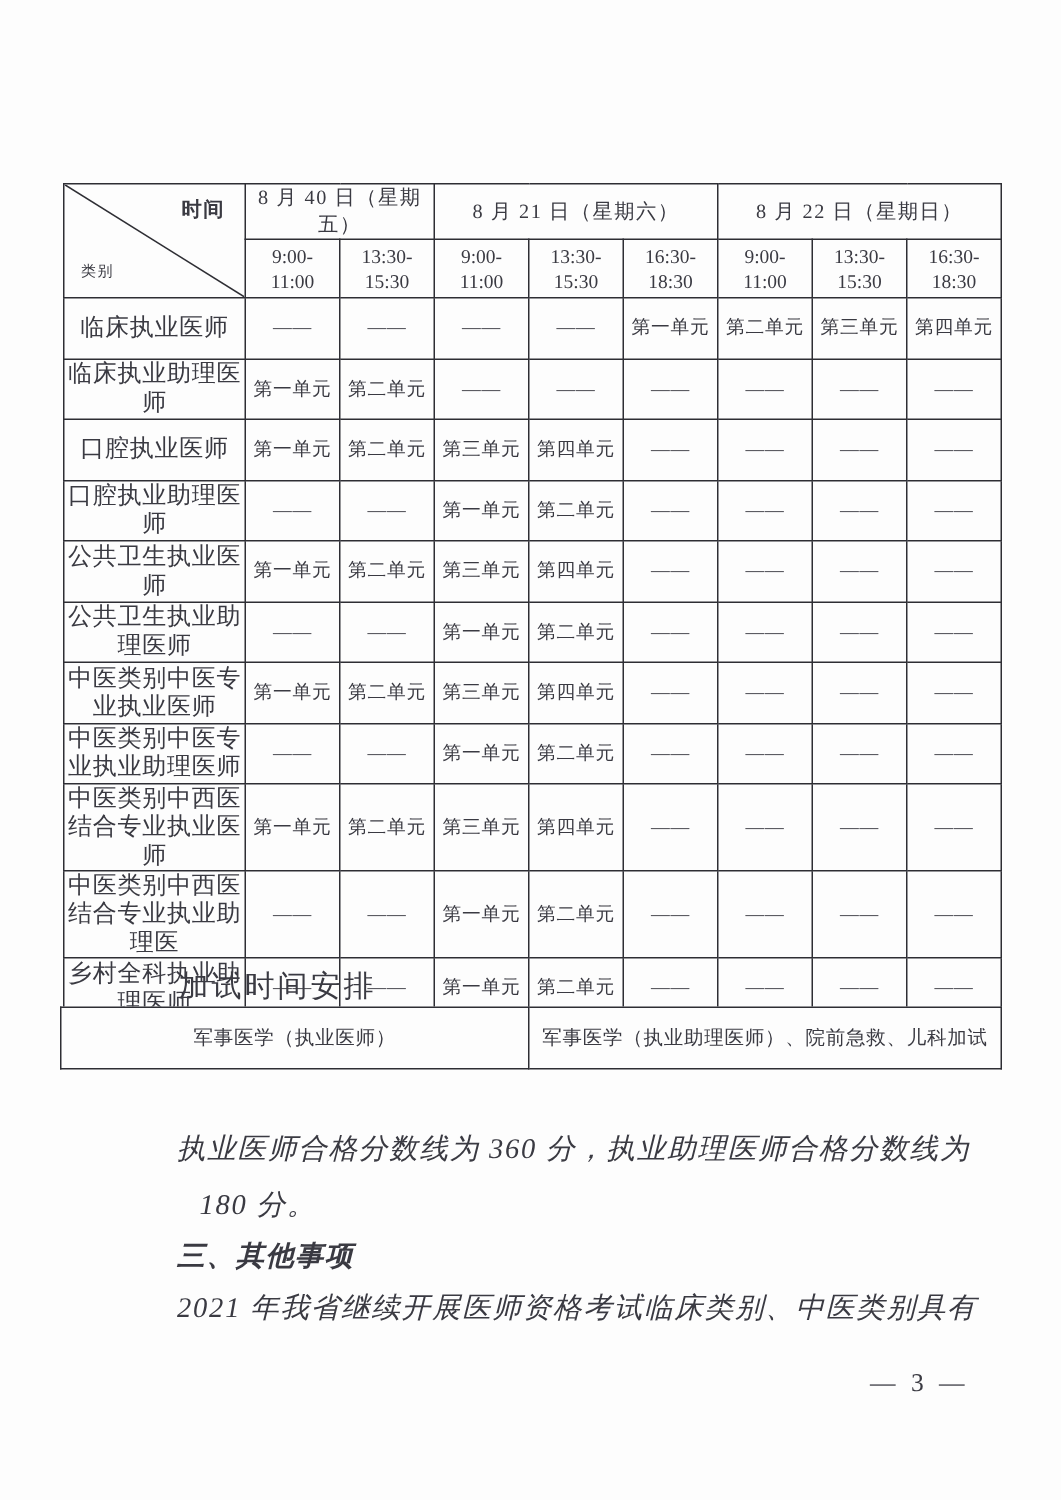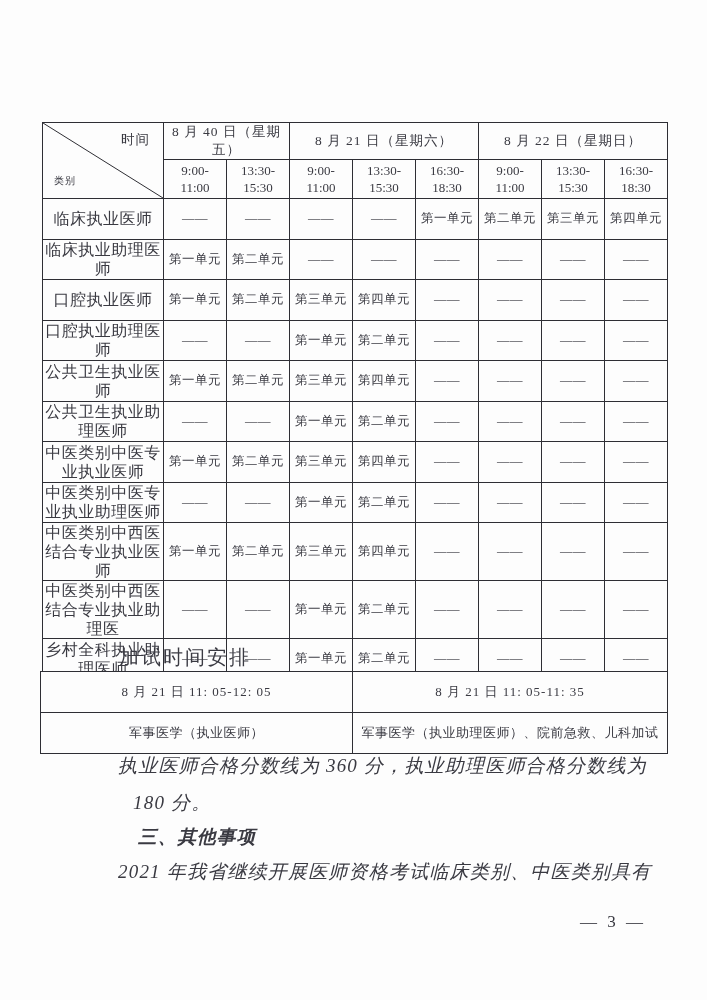--- a/index.html
+++ b/index.html
@@ -14,36 +14,36 @@
     border:1px solid #2e2e34;text-align:center;vertical-align:middle;
     padding:0 2px;font-weight:normal;overflow:hidden;
   }
   .schedule .date{height:30px;font-size:13.5px;letter-spacing:1px;}
   .schedule .time{height:38px;font-size:13px;line-height:17px;white-space:pre-line;}
   .schedule tbody tr{height:40.5px;}
   .schedule tbody th{font-size:16px;letter-spacing:.5px;line-height:19px;}
   .schedule tbody td{font-size:12.5px;letter-spacing:.5px;}
   .corner{position:relative;padding:0;}
   .corner svg{position:absolute;left:0;top:0;width:100%;height:100%;display:block;}
-  .corner .t-lab{position:absolute;right:13px;top:8px;font-size:13.5px;letter-spacing:1px;}
+  .corner .t-lab{position:absolute;right:13px;top:8px;font-size:13.5px;letter-spacing:1px;font-weight:bold;}
   .corner .c-lab{position:absolute;left:11px;bottom:10px;font-size:10px;letter-spacing:1px;}
   
   .addon{left:40px;top:671px;width:627px;}
   .addon td{
     border:1px solid #2e2e34;text-align:center;vertical-align:middle;
     height:38px;font-size:13px;letter-spacing:.5px;
   }
   .addon .time-row td{letter-spacing:1px;}
   
   .addon-title{position:absolute;left:119px;top:644px;font-size:20px;letter-spacing:2px;}
   .body-line{position:absolute;font-size:19px;letter-spacing:1.2px;white-space:nowrap;font-style:italic;}
   .pos-p1l1{left:118px;top:753px;}
   .pos-p1l2{left:85px;top:790px;margin-left:48px;}
   .pos-head{left:118px;top:824px;font-weight:bold;
-            font-family:"Liberation Sans","DejaVu Sans",sans-serif;font-size:18.5px;margin-left:20px;}
+            font-family:"Liberation Sans","DejaVu Sans",sans-serif;font-size:18.5px;}
   .pos-p2{left:118px;top:859px;}
   .page-num{position:absolute;left:580px;top:912px;font-size:17px;letter-spacing:3px;}
 </style>
 </head>
 <body>
 
 <div class="page">
 
   <table class="schedule">
     <colgroup>
@@ -215,24 +215,20 @@
   </table>
 
   <div class="addon-title">加试时间安排</div>
 
   <table class="addon">
     <colgroup>
         <col style="width:312px">
         <col style="width:315px">
       </colgroup>
     <tbody>
-      <tr class="time-row">
-        <td>8 月 21 日 11: 05-12: 05</td>
-        <td>8 月 21 日 11: 05-11: 35</td>
-      </tr>
       <tr>
         <td>军事医学（执业医师）</td>
         <td>军事医学（执业助理医师）、院前急救、儿科加试</td>
       </tr>
     </tbody>
   </table>
 
   <div class="body-line pos-p1l1">执业医师合格分数线为 360 分，执业助理医师合格分数线为</div>
   <div class="body-line pos-p1l2">180 分。</div>
   <div class="body-line pos-head">三、其他事项</div>

